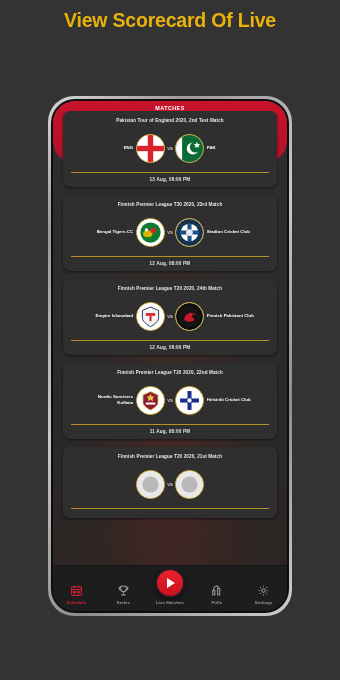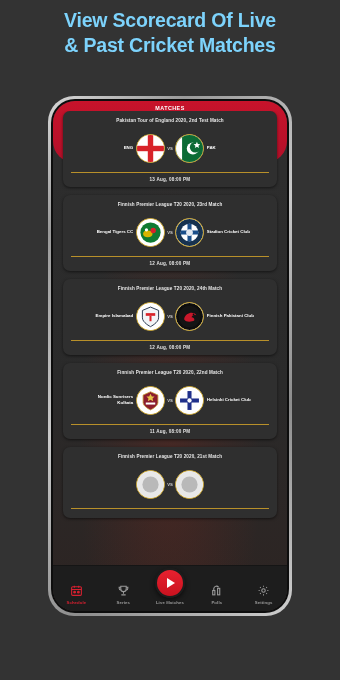--- a/index.html
+++ b/index.html
@@ -10,21 +10,21 @@
     position:relative;
   }
 
   
   .banner {
     width:340px;
     padding-top:8px;
     text-align:center;
   }
   .banner-line {
-    color:#7dd3fc;
+    color:#eab308;
     font-weight:bold;
     font-size:19.5px;
     letter-spacing:-0.2px;
     line-height:25px;
     white-space:nowrap;
   }
 
   
   .phone-wrap {
     position:absolute;
@@ -219,21 +219,20 @@
     border-bottom:5px solid transparent;
     margin-left:2px;
   }
   .nav-item.center .nav-label { margin-top:16px; }
 </style>
 </head>
 <body>
 
 <div class="banner">
   <div class="banner-line">View Scorecard Of Live</div>
-  <div class="banner-line">&amp; Past Cricket Matches</div>
 </div>
 
 <div class="phone-wrap">
   <div class="phone">
     <div class="phone-inner">
       <div class="screen">
         <div class="bg-shade"></div>
 
         <div class="app-header">
           <div class="app-title">MATCHES</div>

